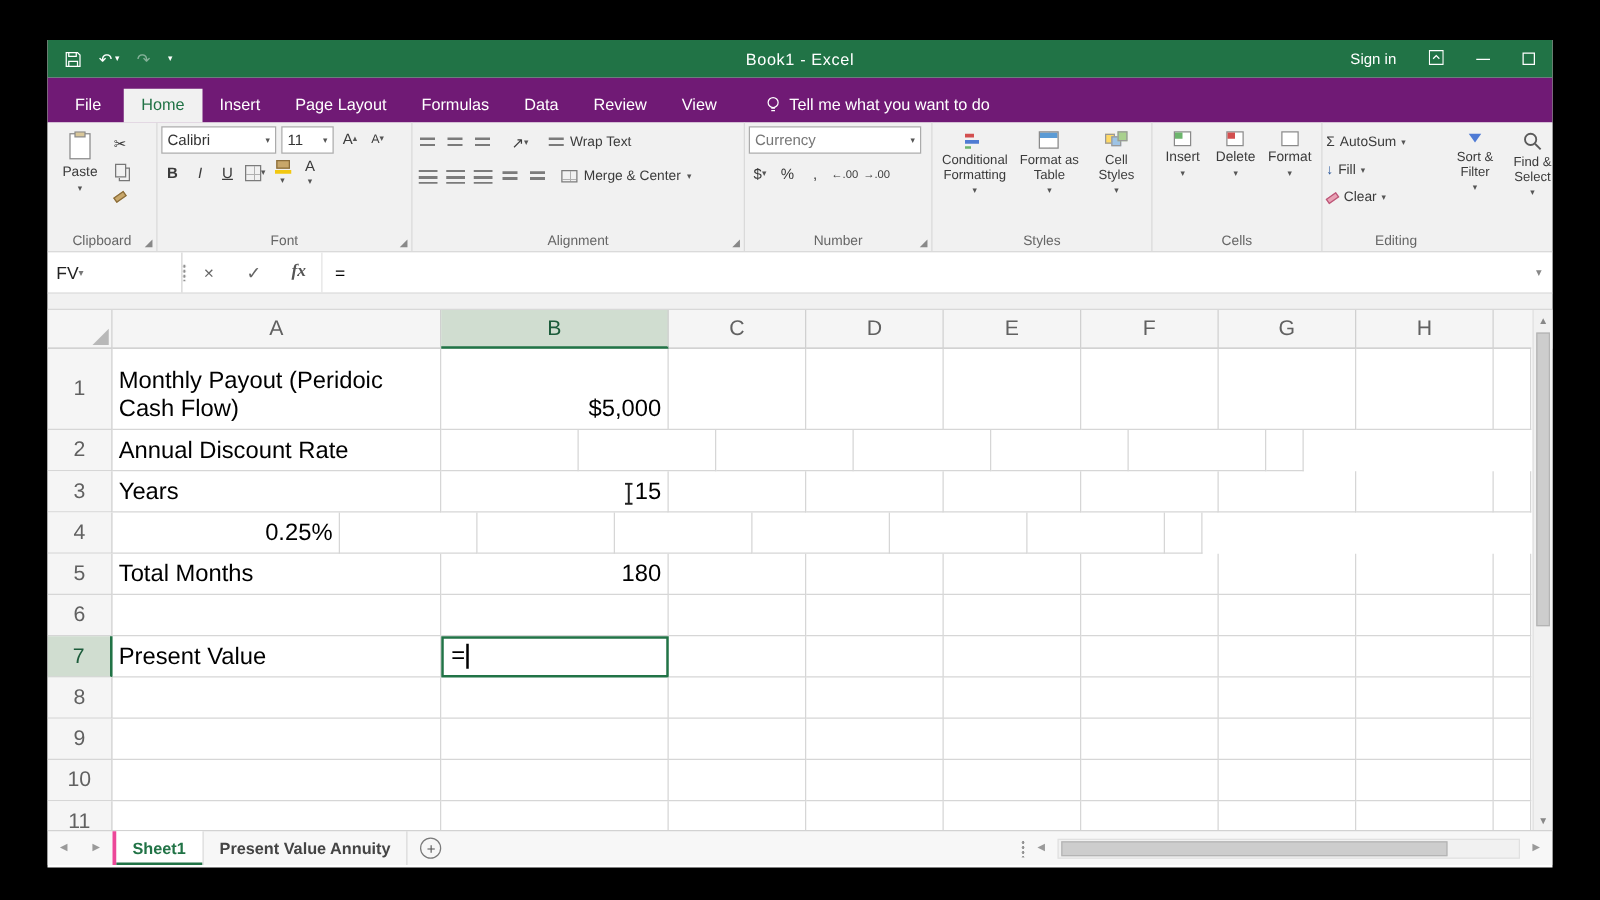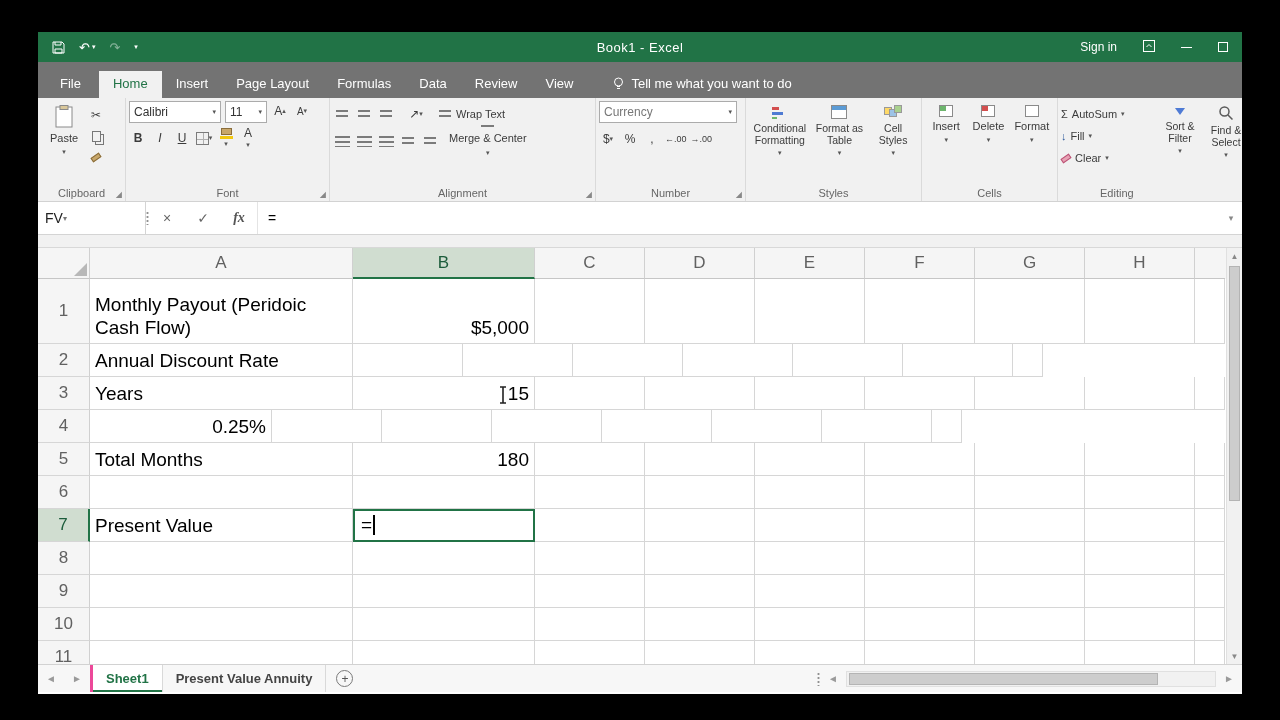--- a/index.html
+++ b/index.html
@@ -14,21 +14,21 @@
   .qat { display:flex; align-items:center; gap:14px; padding-left:14px; }
   .tb-btn { color:#fff; font-size:13px; cursor:default; display:inline-flex; align-items:center; gap:2px;}
   .dim { opacity:.45; }
   .mini-caret { font-size:7px; }
   .tb-title { position:absolute; left:0; right:0; text-align:center; font-size:13px; letter-spacing:.5px;}
   .tb-right { margin-left:auto; display:flex; align-items:center; gap:26px; padding-right:14px; z-index:2;}
   .win-min { width:11px; height:1px; background:#fff; display:inline-block; }
   .win-max { width:10px; height:10px; border:1px solid #fff; display:inline-block; }
 
   
-  .tabrow { height:36px; background:#737373; display:flex; align-items:flex-end; color:#fff; font-size:13px; }
+  .tabrow { height:36px; background:#701a75; display:flex; align-items:flex-end; color:#fff; font-size:13px; }
   .rtab { padding:5px 14px 7px; cursor:default; }
   .rtab.file { padding:5px 18px 7px; margin-left:4px; }
   .rtab.active { background:#f1f1f1; color:#217346; }
   .tellme { display:flex; align-items:center; gap:7px; margin-left:26px; padding-bottom:7px; }
 
   
   .ribbon { height:104px; background:#f1f1f1; border-bottom:1px solid #d2d2d2; display:flex; color:#3b3b3b; }
   .rgroup { position:relative; border-right:1px solid #dadada; padding:3px 3px 16px; flex:none; }
   .glabel { position:absolute; bottom:2px; left:0; right:0; text-align:center; font-size:11px; color:#666; }
   .launcher { position:absolute; right:3px; bottom:2px; font-size:8px; color:#888; }
@@ -273,21 +273,21 @@
           </span>
         <span class="sbtn">
             <span class="lines-ic"></span>
           </span>
         <span class="sbtn">
             <span class="lines-ic sm"></span>
           </span>
         <span class="sbtn">
             <span class="lines-ic sm"></span>
           </span>
-        <span class="sbtn" style="margin-left:6px;gap:5px;font-size:11px;flex-direction:column;">
+        <span class="sbtn" style="margin-left:6px;gap:5px;font-size:11px;">
             <span class="border-ic" style="height:10px;"></span>
             <span>Merge &amp; Center</span>
             <span class="caret">▾</span>
           </span>
       </div>
       <div class="glabel">Alignment</div>
       <span class="launcher">◢</span>
     </div>
 
     <div class="rgroup" style="width:150px;">

